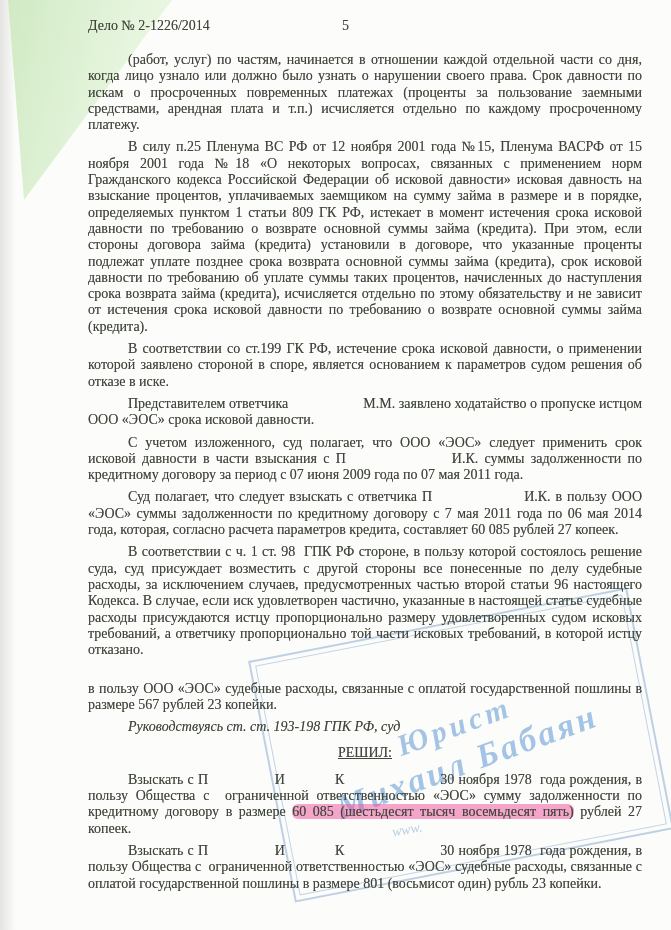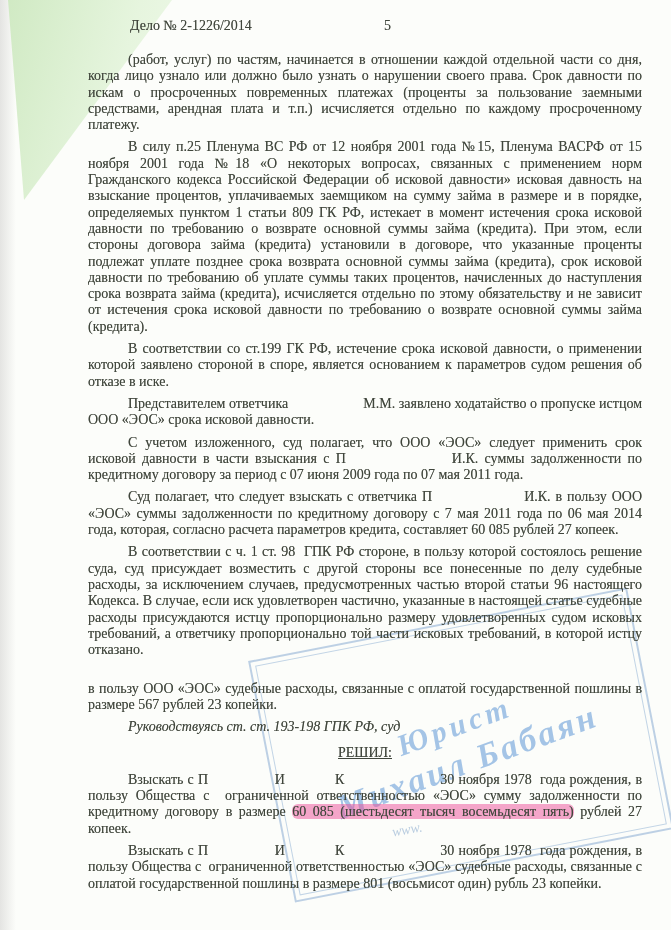--- a/index.html
+++ b/index.html
@@ -19,21 +19,21 @@
     position:absolute;left:0;top:0;width:200px;height:210px;
     background:linear-gradient(105deg,#cfe9c2 0%,#e6f5de 55%,#f2faed 100%);
     clip-path:polygon(8px 0px,172px 0px,24px 200px);
     z-index:0;
   }
   .doc{
     position:absolute;left:88px;top:18px;width:554px;z-index:2;
     color:#40463c;font-size:14px;line-height:16.3px;text-align:justify;
     text-shadow:0 0 .4px rgba(64,70,60,.55);
   }
-  .hdr{position:relative;height:30px;text-align:left;margin-left:42px;}
+  .hdr{position:relative;height:30px;text-align:left;}
   .hdr .case{position:absolute;left:0;top:0;}
   .hdr .pageno{position:absolute;left:254px;top:0;}
   .body-text{margin-top:4px;}
   p.para{margin:0 0 6px;text-indent:40px;}
   p.center{text-align:center;text-indent:0;margin:9px 0 11px;text-decoration:underline;}
   p.before-res{margin-bottom:9px;font-style:italic;}
   .hl{
     background:rgba(236,77,152,.5);
     border-radius:6px;
     box-decoration-break:clone;-webkit-box-decoration-break:clone;

